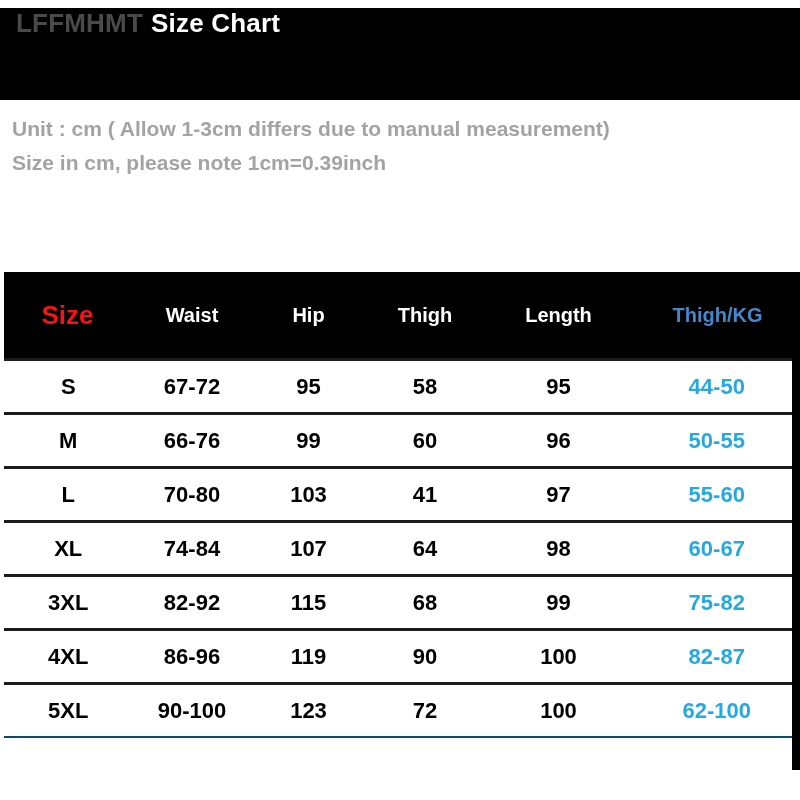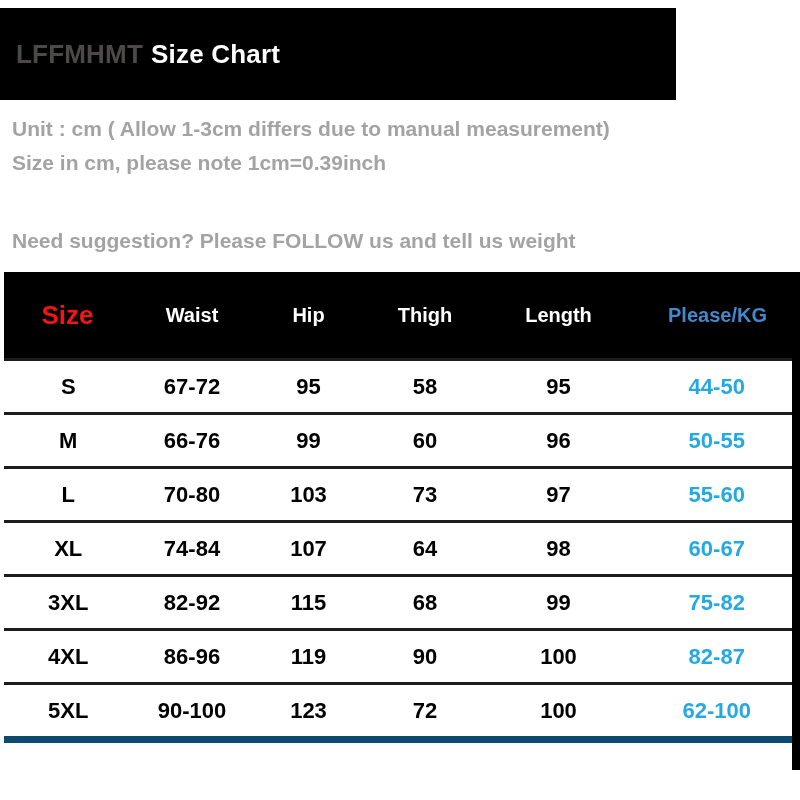--- a/index.html
+++ b/index.html
@@ -19,25 +19,25 @@
     width: 800px;
     height: 800px;
     background: #ffffff;
   }
 
   
   .title-band {
     position: absolute;
     left: 0;
     top: 8px;
-    width: 676px;
+    width: 800px;
     height: 92px;
     background: #000000;
     display: flex;
-    align-items: center;
+    align-items: flex-start;
   }
   .title-text {
     padding-left: 16px;
     font-size: 26px;
     font-weight: bold;
     letter-spacing: 0.2px;
     white-space: nowrap;
   }
   .brand {
     color: #4c4a48;
@@ -115,21 +115,21 @@
     font-weight: bold;
     color: #000000;
     text-align: center;
     vertical-align: middle;
     background: #ffffff;
     border-top: 3px solid #1c1c1c;
     border-bottom: 0;
     padding: 0;
   }
   tbody tr:last-child td {
-    border-bottom: 7px solid #0c4a6e;
+    border-bottom: 2px solid #0c4a6e;
   }
   tbody td.cell-size {
     border-left: 3px solid #1c1c1c;
   }
   tbody td.cell-weight {
     color: #25a9e0;
     border-right: 3px solid #1c1c1c;
   }
   
   .gutter-left {
@@ -164,41 +164,40 @@
 
   <div class="title-band">
     <div class="title-text">
       <span class="brand">LFFMHMT</span><span class="chart-word">Size Chart</span>
     </div>
   </div>
 
   <div class="note-block">
     <div class="note-line">Unit : cm ( Allow 1-3cm differs due to manual measurement)</div>
     <div class="note-line">Size in cm, please note 1cm=0.39inch</div>
-    <div class="note-line spaced">Need suggestion? Please FOLLOW us and tell us weight</div>
   </div>
 
   <div class="table-wrap">
     <table class="size-table">
       <colgroup>
         <col class="c-size">
           <col class="c-waist">
           <col class="c-hip">
         <col class="c-thigh">
           <col class="c-length">
           <col class="c-weight">
       </colgroup>
       <thead>
         <tr>
           <th class="head-size">Size</th>
           <th class="head-waist">Waist</th>
           <th class="head-hip">Hip</th>
           <th class="head-thigh">Thigh</th>
           <th class="head-length">Length</th>
-          <th class="head-weight">Please/KG</th>
+          <th class="head-weight">Thigh/KG</th>
         </tr>
       </thead>
       <tbody>
         <tr>
           <td class="cell-size">S</td>
           <td class="cell-waist">67-72</td>
           <td class="cell-hip">95</td>
           <td class="cell-thigh">58</td>
           <td class="cell-length">95</td>
           <td class="cell-weight">44-50</td>
@@ -208,21 +207,21 @@
           <td class="cell-waist">66-76</td>
           <td class="cell-hip">99</td>
           <td class="cell-thigh">60</td>
           <td class="cell-length">96</td>
           <td class="cell-weight">50-55</td>
         </tr>
         <tr>
           <td class="cell-size">L</td>
           <td class="cell-waist">70-80</td>
           <td class="cell-hip">103</td>
-          <td class="cell-thigh">73</td>
+          <td class="cell-thigh">41</td>
           <td class="cell-length">97</td>
           <td class="cell-weight">55-60</td>
         </tr>
         <tr>
           <td class="cell-size">XL</td>
           <td class="cell-waist">74-84</td>
           <td class="cell-hip">107</td>
           <td class="cell-thigh">64</td>
           <td class="cell-length">98</td>
           <td class="cell-weight">60-67</td>

